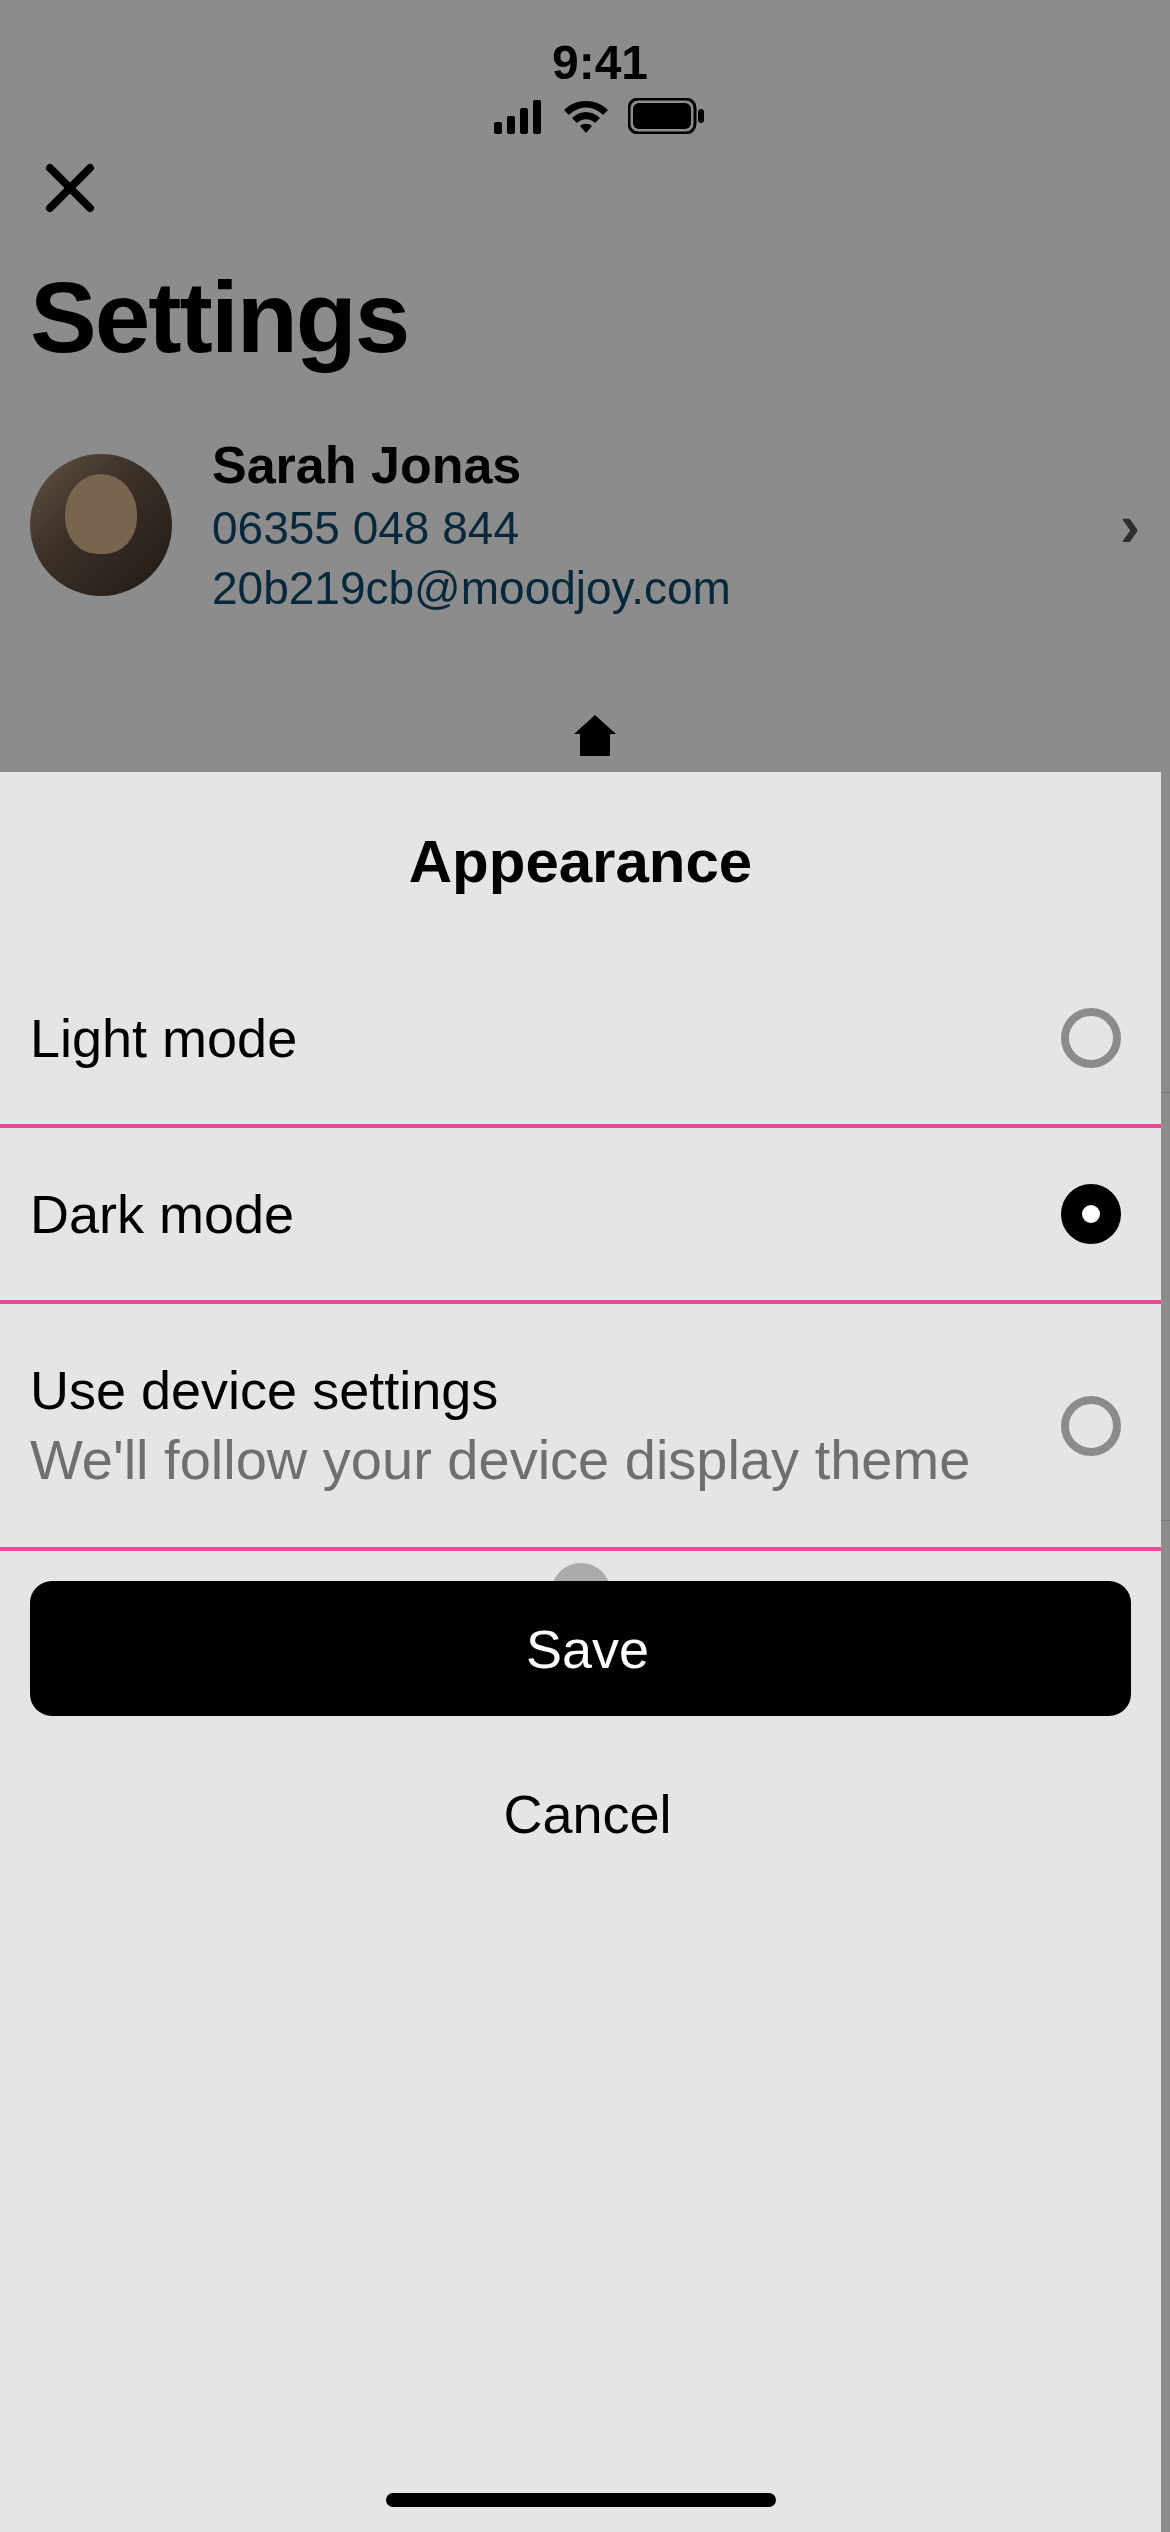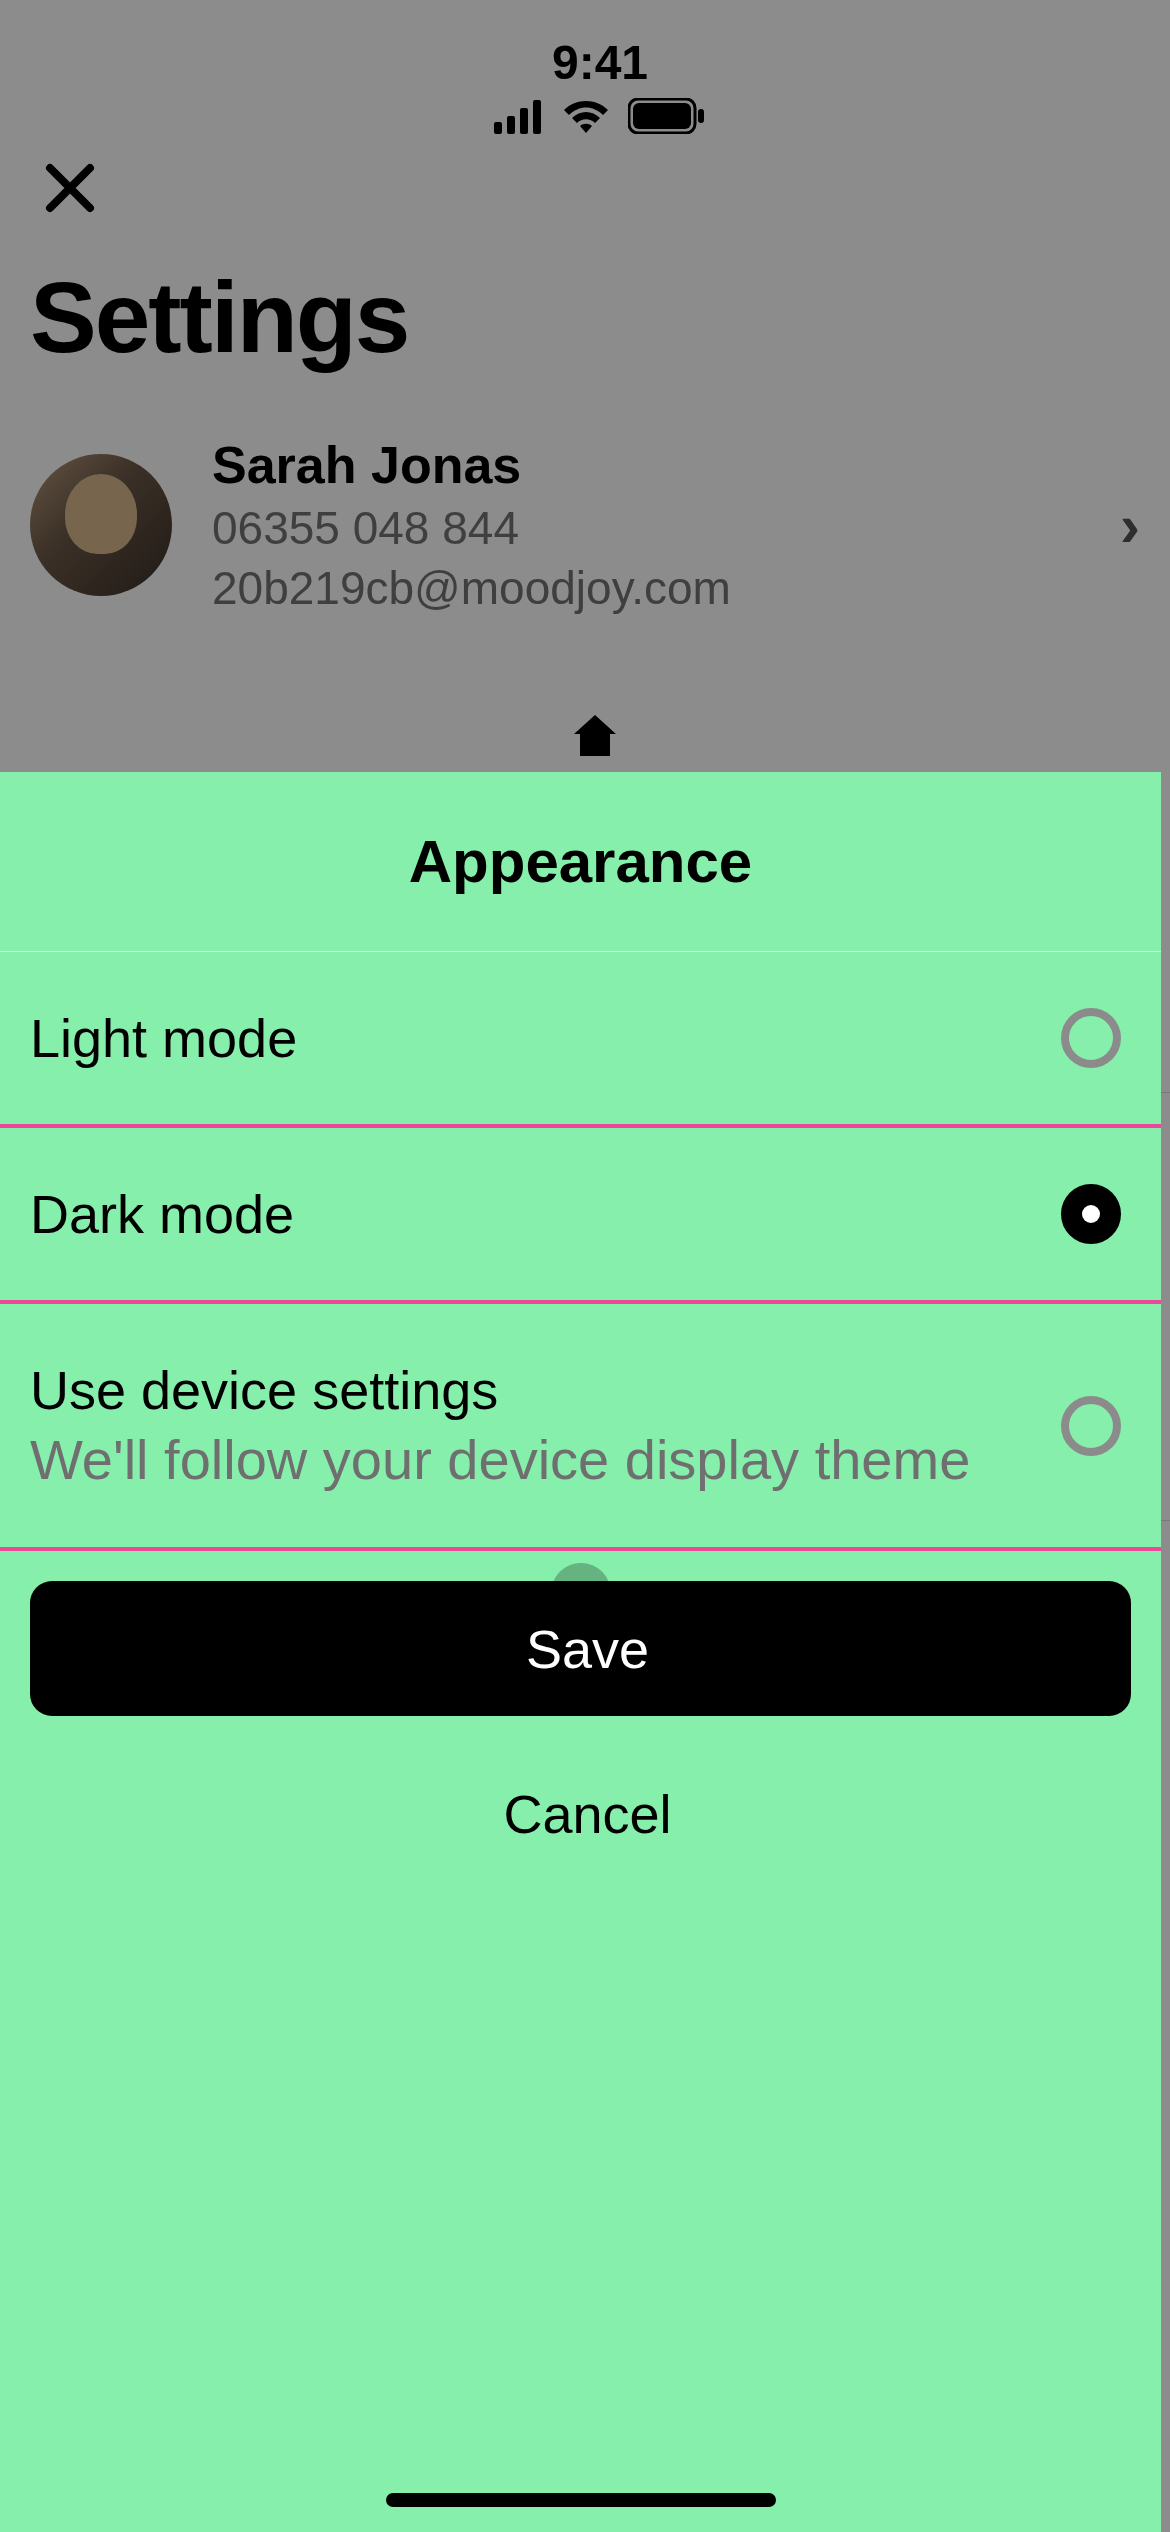--- a/index.html
+++ b/index.html
@@ -57,21 +57,21 @@
   .avatar::before{
     content:"";
     position:absolute;
     top:20px; left:35px;
     width:72px; height:80px;
     background:#d9b98f;
     border-radius:50% 50% 45% 45%;
   }
   .profile-text { flex:1; }
   .profile-name { font-size: 52px; font-weight: 600; }
-  .profile-sub { font-size: 46px; color:#737373; margin-top:6px;}
+  .profile-sub { font-size: 46px; color:#0c4a6e; margin-top:6px;}
   .chev { font-size: 60px; color:#555; font-weight:600; }
 
   .loc-row {
     display:flex; align-items:center; gap:50px;
     padding:40px 30px 40px 50px;
     flex-direction:column;
   }
   .loc-row + .loc-row { border-top:1px solid #ddd; margin-left:120px; padding-left:0;}
   .loc-row + .loc-row .loc-icon{ margin-left:-70px;}
   .loc-icon { width:60px; height:60px; display:flex;align-items:center;justify-content:center; flex:0 0 auto;}
@@ -82,21 +82,21 @@
   
   .scrim {
     position:absolute; inset:0;
     background: rgba(0,0,0,0.45);
   }
 
   
   .sheet {
     position:absolute;
     left:0; right:9px; bottom:0;
-    background:#86efac;
+    background:#e5e5e5;
     height: 1760px;
     border-radius: 0;
   }
   .sheet-title {
     text-align:center;
     font-size:60px;
     font-weight:700;
     padding:55px 0 55px;
     border-bottom:1px solid #e6e6e6;
   }

